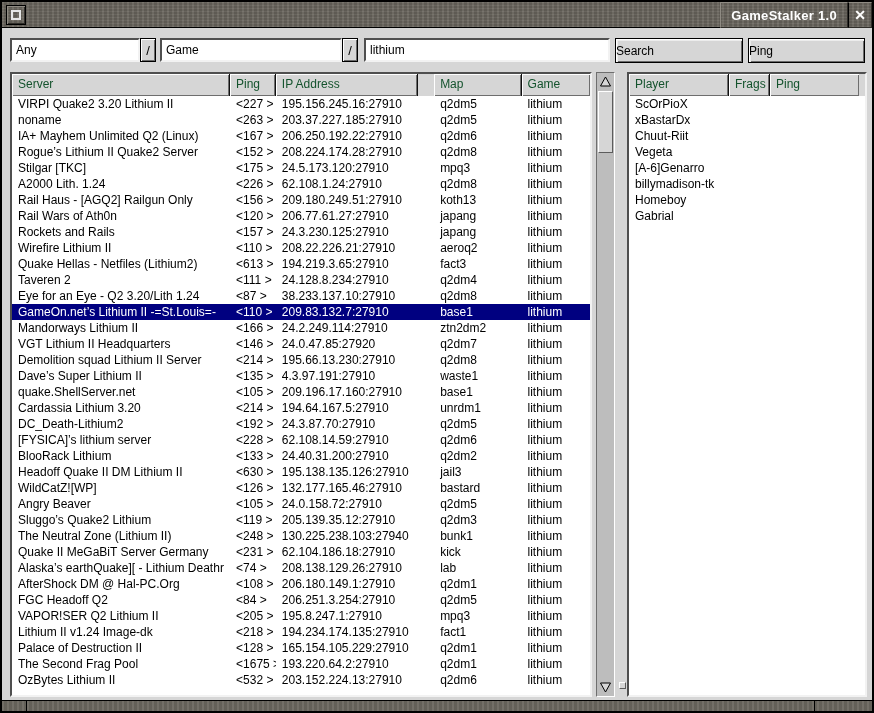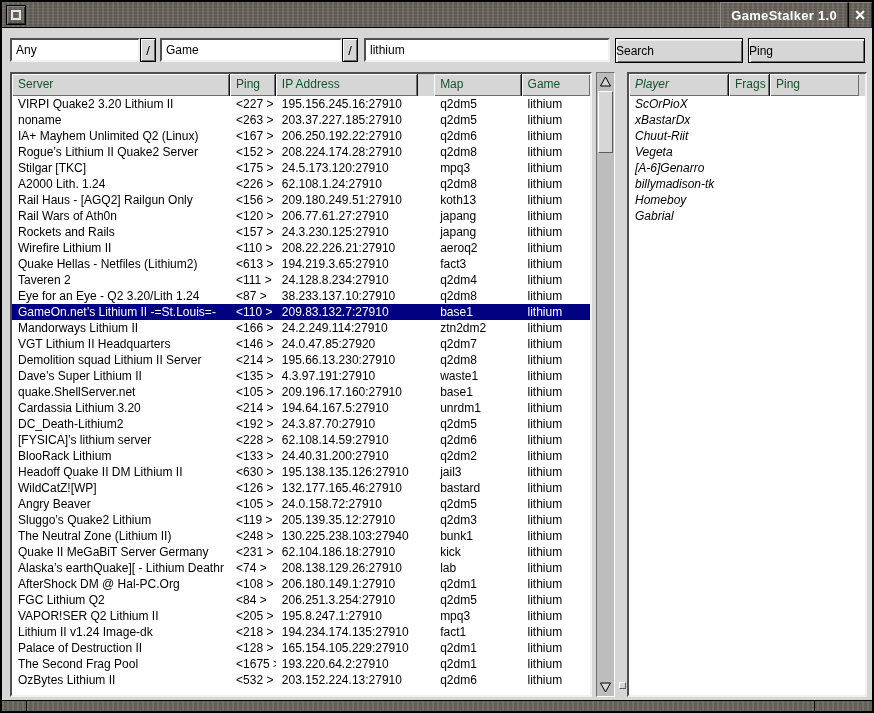--- a/index.html
+++ b/index.html
@@ -83,21 +83,21 @@
   .trow.selected .cell{color:var(--sel-fg);}
   .cell{
     font-size:12px;color:#000;padding-left:6px;
     overflow:hidden;white-space:nowrap;
   }
   .c-server{width:230px;}
   .c-ping{width:48px;}
   .c-ip{width:150px;}
   .c-map{width:92px;margin-left:16px;}
   .c-game{width:72px;border-right:none;}
-  .p-name{width:100px;font-style:italic;}
+  .p-name{width:100px;}
   .p-frags{width:41px;}
   .p-ping{width:89px;border-right:none;}
   
   .vscroll{
     position:absolute;left:594px;top:70px;width:19px;height:625px;
     background:#bdbdbd;
     border:1px solid;border-color:#6e6e6e #fff #fff #6e6e6e;
   }
   .scroll-arrow{
     position:absolute;left:1px;width:15px;height:15px;
@@ -380,21 +380,21 @@
           <span class="cell c-game">lithium</span>
         </div>
         <div class="trow">
           <span class="cell c-server">AfterShock DM @ Hal-PC.Org</span>
           <span class="cell c-ping">&lt;108 &gt;</span>
           <span class="cell c-ip">206.180.149.1:27910</span>
           <span class="cell c-map">q2dm1</span>
           <span class="cell c-game">lithium</span>
         </div>
         <div class="trow">
-          <span class="cell c-server">FGC Lithium Q2</span>
+          <span class="cell c-server">FGC Headoff Q2</span>
           <span class="cell c-ping">&lt;84 &gt;</span>
           <span class="cell c-ip">206.251.3.254:27910</span>
           <span class="cell c-map">q2dm5</span>
           <span class="cell c-game">lithium</span>
         </div>
         <div class="trow">
           <span class="cell c-server">VAPOR!SER Q2 Lithium II</span>
           <span class="cell c-ping">&lt;205 &gt;</span>
           <span class="cell c-ip">195.8.247.1:27910</span>
           <span class="cell c-map">mpq3</span>

